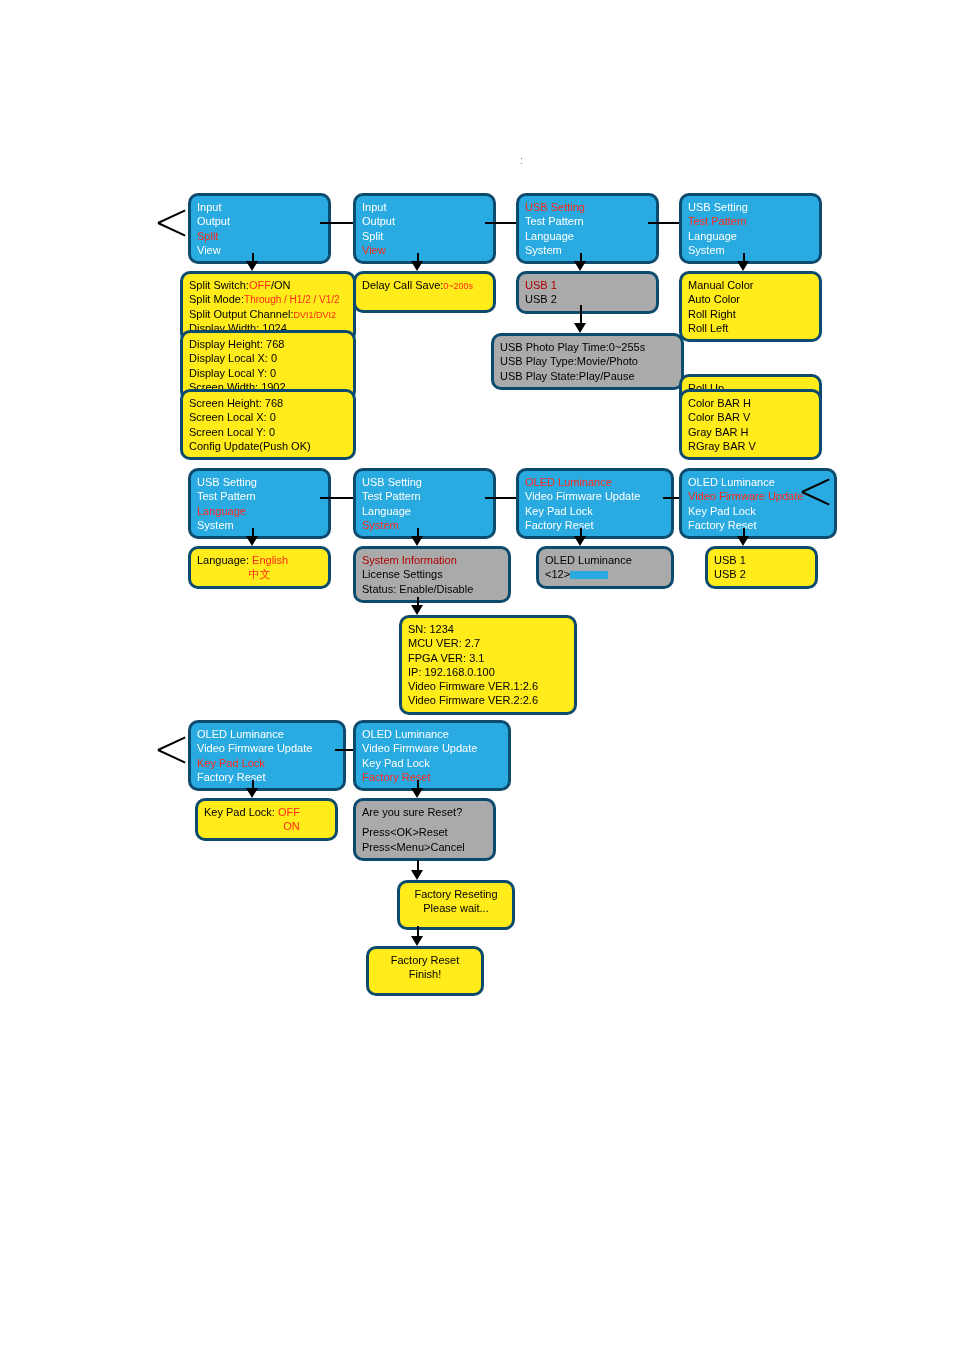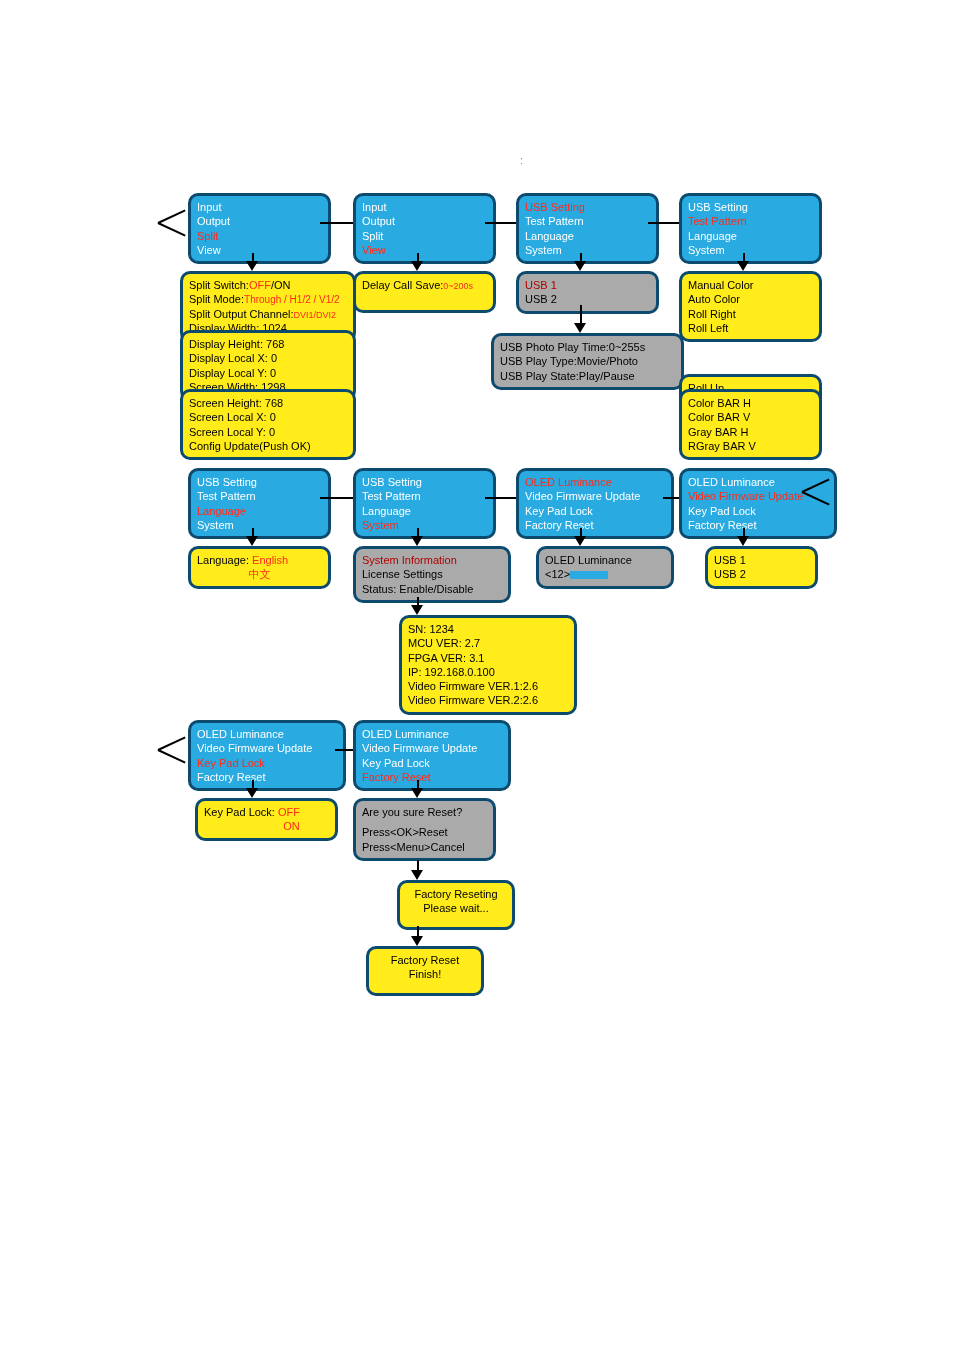--- a/index.html
+++ b/index.html
@@ -71,21 +71,21 @@
 <div class="box yellow" style="left:180px;top:271px;width:158px;">
   <div><span>Split Switch:</span><span class="red">OFF</span><span>/ON</span></div>
   <div><span>Split Mode:</span><span class="red" style="font-size:10px;">Through / H1/2 / V1/2</span></div>
   <div><span>Split Output Channel:</span><span class="red" style="font-size:9px;">DVI1/DVI2</span></div>
   <div>Display Width: 1024</div>
 </div>
 <div class="box yellow" style="left:180px;top:330px;width:158px;">
   <div>Display Height: 768</div>
   <div>Display Local X:   0</div>
   <div>Display Local Y:   0</div>
-  <div>Screen Width: 1298</div>
+  <div>Screen Width: 1902</div>
 </div>
 <div class="box yellow" style="left:180px;top:389px;width:158px;">
   <div>Screen Height: 768</div>
   <div>Screen Local X:   0</div>
   <div>Screen Local Y:   0</div>
   <div>Config Update(Push OK)</div>
 </div>
 
 <div class="box yellow" style="left:353px;top:271px;width:125px;height:28px;">
   <span>Delay Call Save:</span><span class="red" style="font-size:9px;">0~200s</span>

